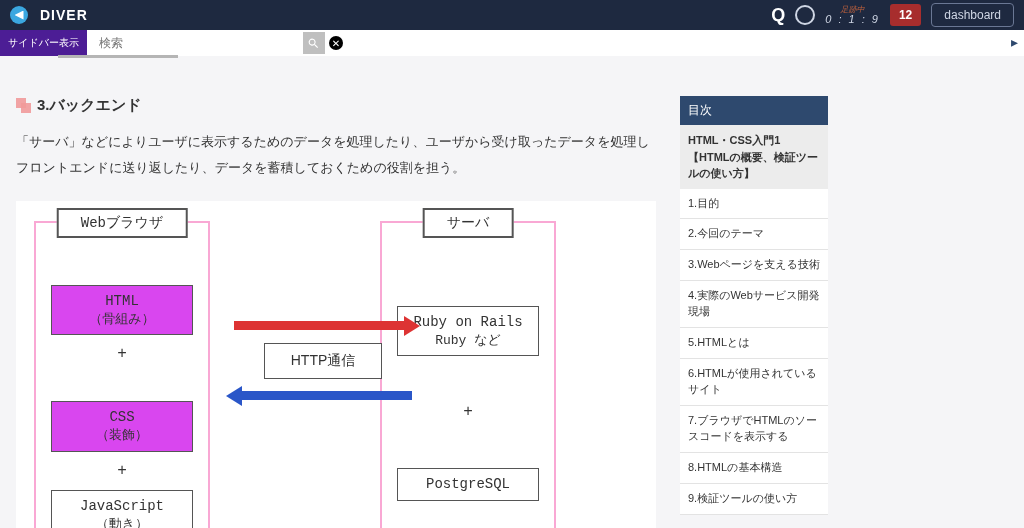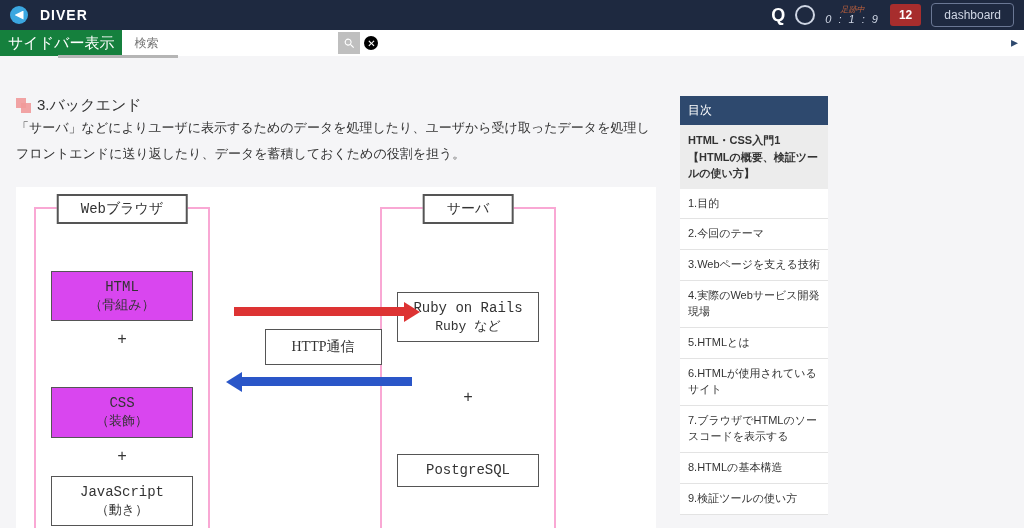--- a/index.html
+++ b/index.html
@@ -14,33 +14,33 @@
 .topbar-right { display: flex; align-items: center; gap: 10px; font-size: 11px; }
 .top-icon { width: 20px; height: 20px; border-radius: 50%; border: 2px solid #cfd6e4; display: inline-block; }
 .timer { display: flex; flex-direction: column; align-items: center; line-height: 1; font-style: italic; }
 .timer-lbl { font-size: 8px; color: #c3623c; }
 .timer-val { font-size: 11px; letter-spacing: 2px; color: #cfd6e4; }
 .badge { background: #a72d2d; padding: 4px 9px; border-radius: 3px; font-size: 12px; font-weight: 600; }
 .dash-btn { border: 1px solid #6a7794; border-radius: 4px; padding: 4px 12px; font-size: 12px; color: #cfd6e4; }
 
 
 .searchrow { background: #fff; display: flex; align-items: center; height: 26px; position: relative; }
-.side-toggle { background: #15803d; color: #fff; font-size: 15px; padding: 0 8px; height: 100%; display: flex; align-items: center; }
+.side-toggle { background: #4c1d95; color: #fff; font-size: 10px; padding: 0 8px; height: 100%; display: flex; align-items: center; }
 .search-wrap { display: flex; align-items: center; height: 100%; margin-left: 6px; }
 .search-input { width: 210px; height: 20px; border: none; outline: none; font-size: 12px; padding: 0 6px; }
 .search-btn { width: 22px; height: 22px; background: #bfbfbf; display: flex; align-items: center; justify-content: center; }
 .search-btn svg { width: 13px; height: 13px; fill: #fff; }
 .search-close { width: 14px; height: 14px; border-radius: 50%; background: #000; color: #fff; font-size: 10px; display: flex; align-items: center; justify-content: center; margin-left: 4px; }
 .search-under { position: absolute; left: 58px; bottom: -2px; width: 120px; height: 3px; background: #b5b5b5; }
 .page-arrow { position: absolute; right: 6px; top: 4px; color: #2e496e; font-size: 14px; }
 
 
 .page { display: flex; padding: 40px 16px 20px; gap: 24px; align-items: flex-start; }
 .main { flex: 1; max-width: 640px; }
-.section-title { display: flex; align-items: center; gap: 6px; font-size: 15px; font-weight: 400; margin-bottom: 0; }
+.section-title { display: flex; align-items: center; gap: 6px; font-size: 15px; font-weight: 700; margin-bottom: 14px; }
 .sq-icon { width: 15px; height: 15px; position: relative; }
 .sq-icon::before, .sq-icon::after { content: ""; position: absolute; width: 10px; height: 10px; background: #f19a9a; opacity: .9; }
 .sq-icon::before { top: 0; left: 0; } .sq-icon::after { bottom: 0; right: 0; }
 .body-text { font-size: 13px; line-height: 2; margin-bottom: 20px; }
 
 
 .diagram { background: #fff; padding: 20px 18px; margin-bottom: 30px; position: relative; }
 .dia-cols { display: flex; gap: 170px; }
 .dia-box { border: 2px solid #f9a8d4; padding: 34px 14px 18px; width: 176px; position: relative; display: flex; flex-direction: column; align-items: center; gap: 10px; }
 .dia-title { position: absolute; top: -15px; left: 50%; transform: translateX(-50%); background: #fff; border: 2px solid #555; padding: 4px 22px; font-size: 14px; font-family: "Courier New", monospace; white-space: nowrap; }
@@ -48,21 +48,21 @@
 .tech.hl { background: #d946ef; margin-top: 28px; }
 .tech .sub { font-size: 13px; }
 .plus { font-family: "Courier New", monospace; font-size: 16px; }
 .dia-mid { position: absolute; left: 212px; top: 114px; width: 190px; display: flex; flex-direction: column; align-items: center; }
 .arrow-row { position: relative; width: 100%; height: 22px; }
 .arrow-body { position: absolute; top: 6px; left: 6px; right: 6px; height: 9px; }
 .arrow-r .arrow-body { background: #d33; }
 .arrow-l .arrow-body { background: #2a56c8; }
 .arrow-head-r { position: absolute; right: -2px; top: 1px; width: 0; height: 0; border-top: 10px solid transparent; border-bottom: 10px solid transparent; border-left: 16px solid #d33; }
 .arrow-head-l { position: absolute; left: -2px; top: 1px; width: 0; height: 0; border-top: 10px solid transparent; border-bottom: 10px solid transparent; border-right: 16px solid #2a56c8; }
-.http-box { border: 1px solid #555; padding: 8px 26px; font-family: Liberation Serif, serif; font-size: 14px; margin: 6px 0; background: #fff; }
+.http-box { border: 1px solid #555; padding: 8px 26px; font-family: Liberation Sans, sans-serif; font-size: 14px; margin: 6px 0; background: #fff; }
 
 
 .toc { width: 148px; font-size: 11px; background: #fff; }
 .toc-head { background: #2e496e; color: #fff; padding: 6px 8px; font-size: 12px; }
 .toc-title { background: #ececec; padding: 7px 8px; font-weight: 600; line-height: 1.5; font-size: 11px; }
 .toc-next { text-align: right; padding: 6px 8px; border-bottom: 1px solid #e3e3e3; font-size: 11px; }
 .toc-item { padding: 7px 8px; border-bottom: 1px solid #e3e3e3; line-height: 1.45; }
 </style>
 </head>
 <body>

